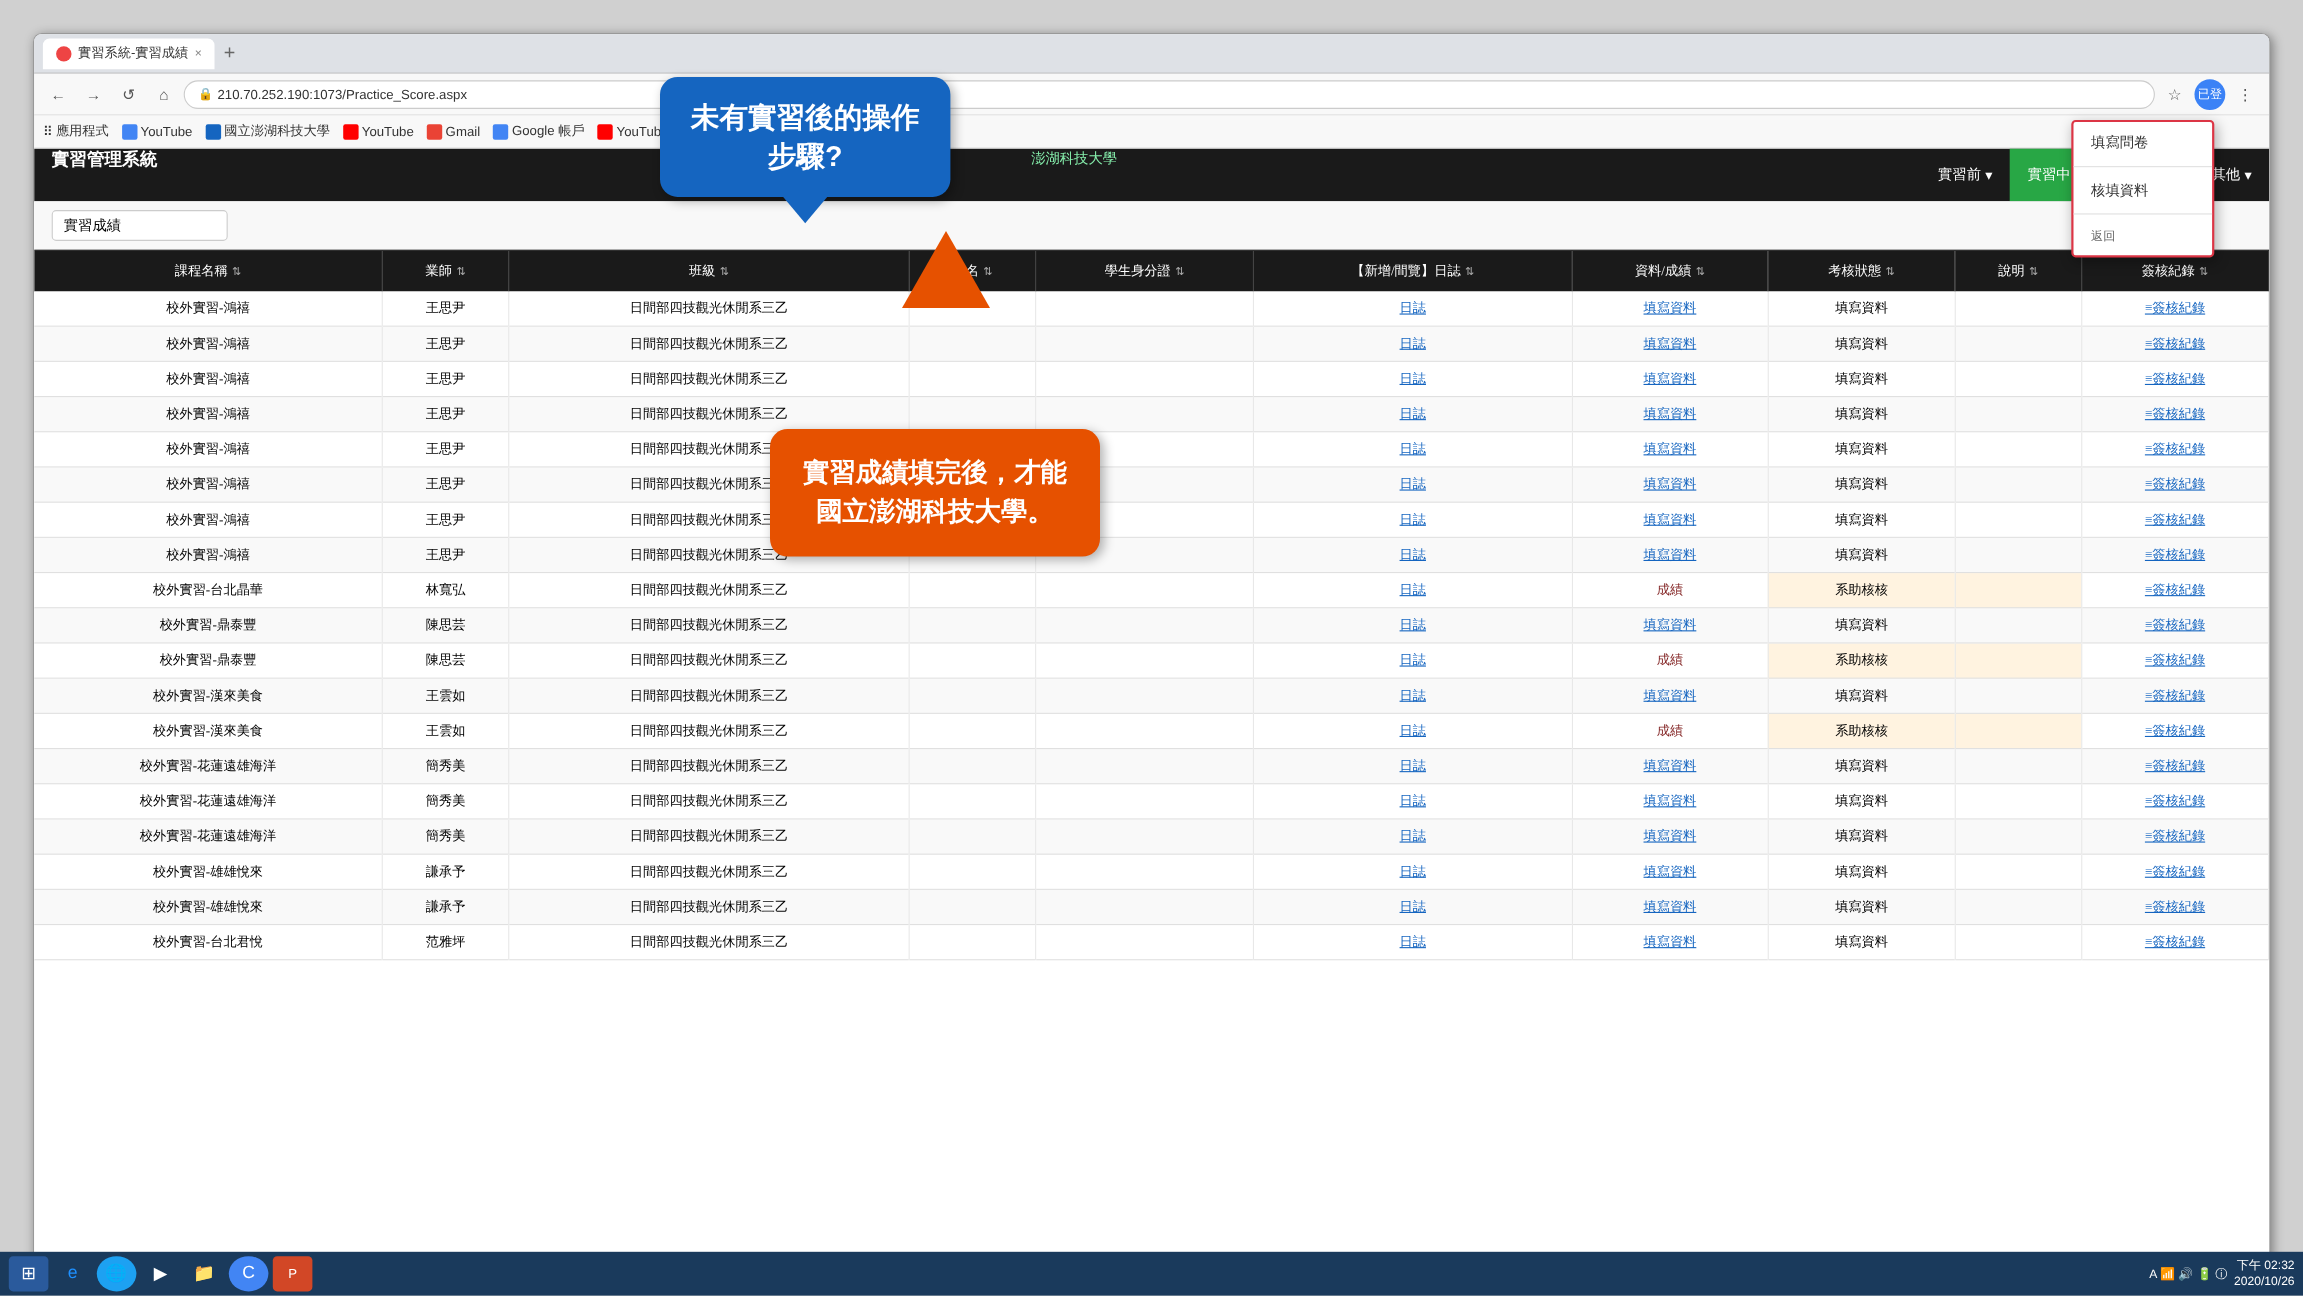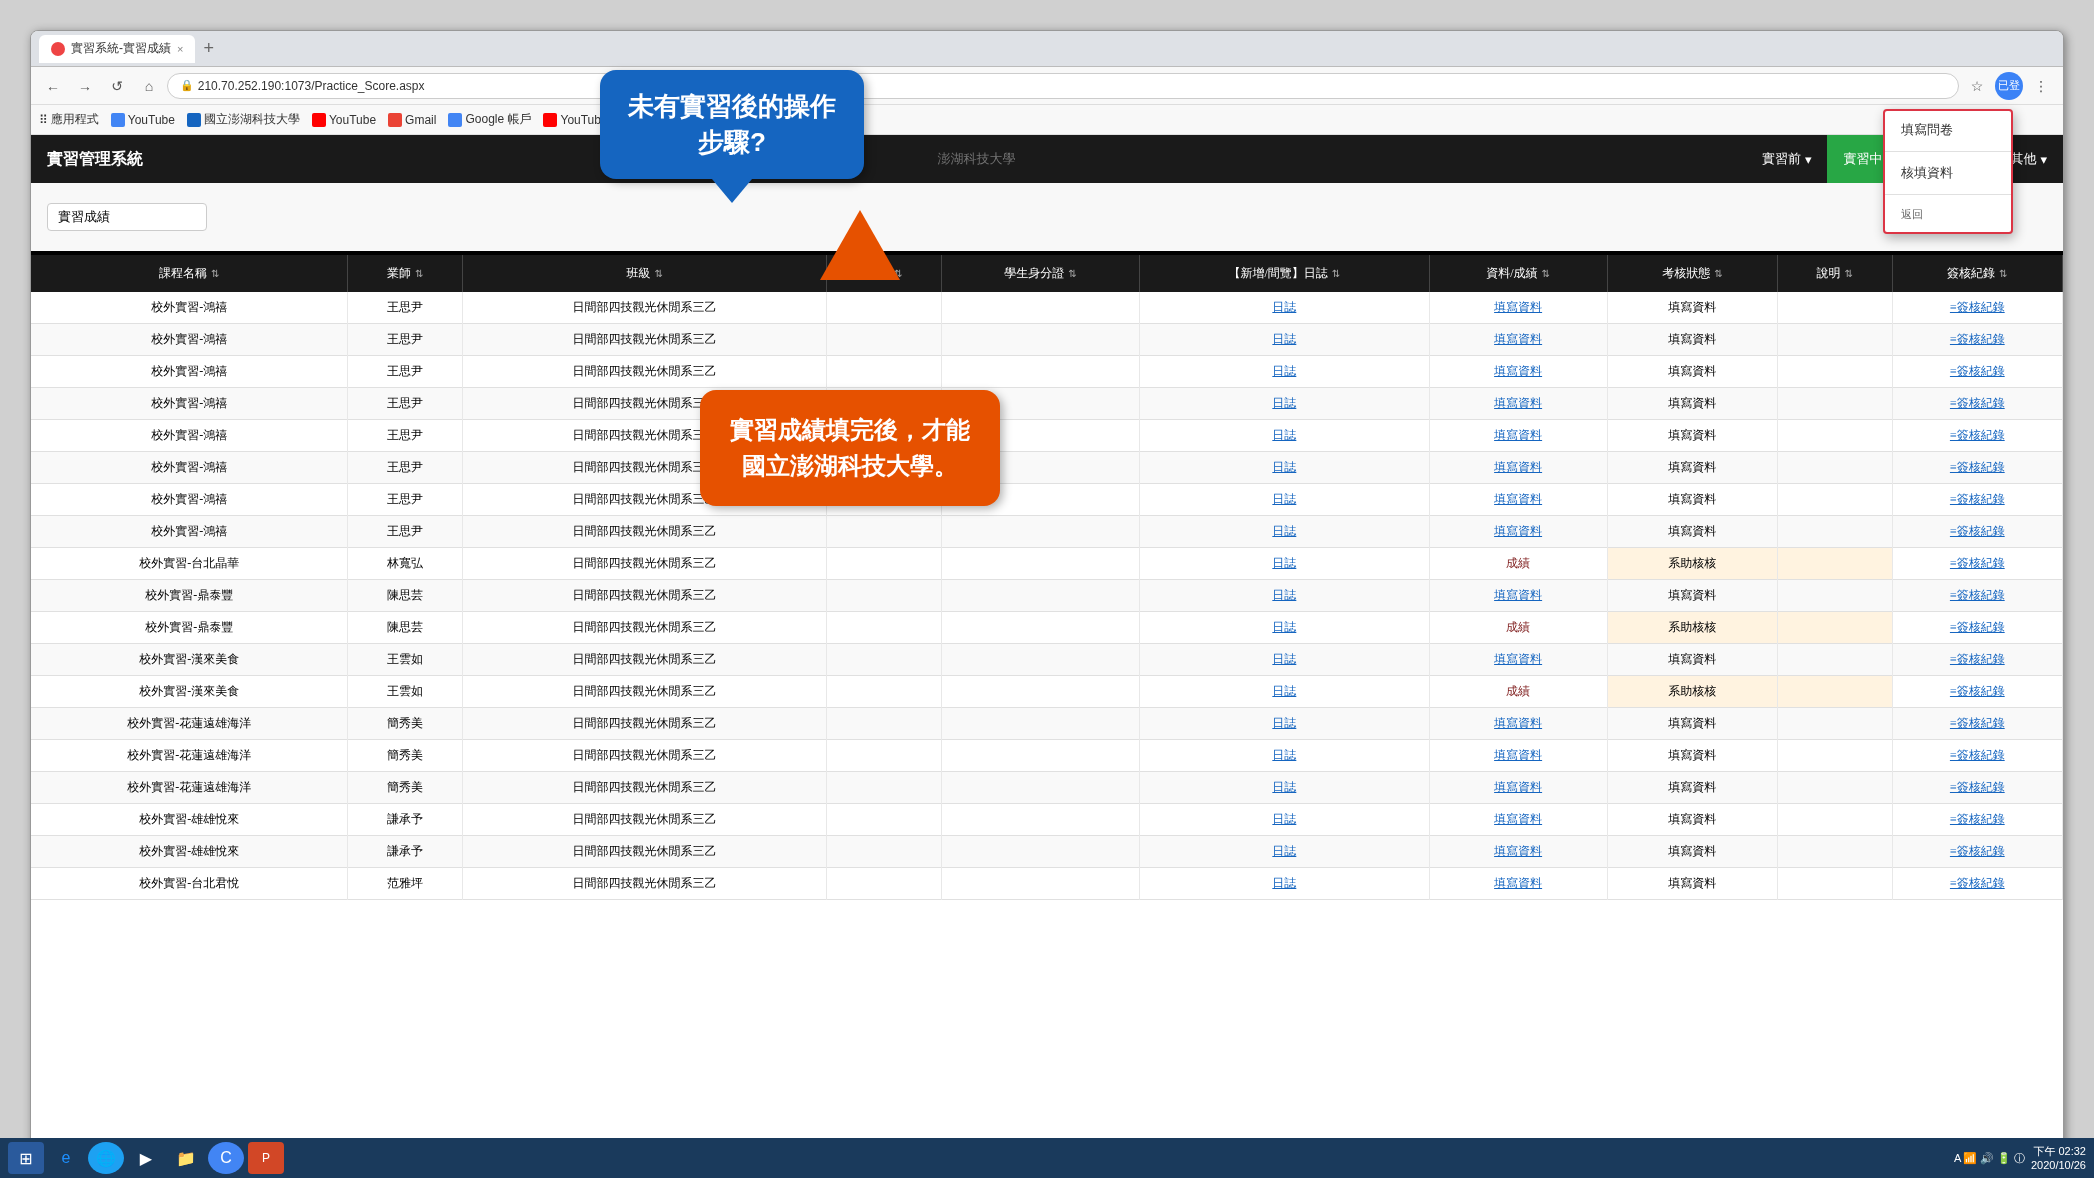--- a/index.html
+++ b/index.html
@@ -141,34 +141,34 @@
       overflow: hidden;
       display: flex;
       flex-direction: column;
     }
 
     
     .app-header {
       background: #1a1a1a;
       height: 48px;
       display: flex;
-      align-items: center;
+      align-items: flex-start;
       padding: 0 0 0 16px;
     }
 
     .app-title {
       color: white;
       font-size: 16px;
       font-weight: bold;
       min-width: 160px;
     }
 
     .header-center {
       flex: 1;
-      color: #737373;
+      color: #86efac;
       font-size: 13px;
       text-align: center;
     }
 
     .header-nav {
       display: flex;
       align-items: stretch;
       height: 48px;
     }
 
@@ -195,23 +195,23 @@
       align-items: center;
       padding: 0 16px;
       border-bottom: 1px solid #ccc;
       font-size: 13px;
       color: #333;
       gap: 20px;
     }
 
     
     .filter-area {
-      padding: 20px 16px;
+      padding: 8px 16px;
       background: #f8f8f8;
-      border-bottom: 4px solid #000000;
+      border-bottom: 1px solid #000000;
     }
 
     .filter-box {
       background: white;
       border: 1px solid #ccc;
       border-radius: 4px;
       padding: 4px 10px;
       font-size: 13px;
       width: 160px;
     }

